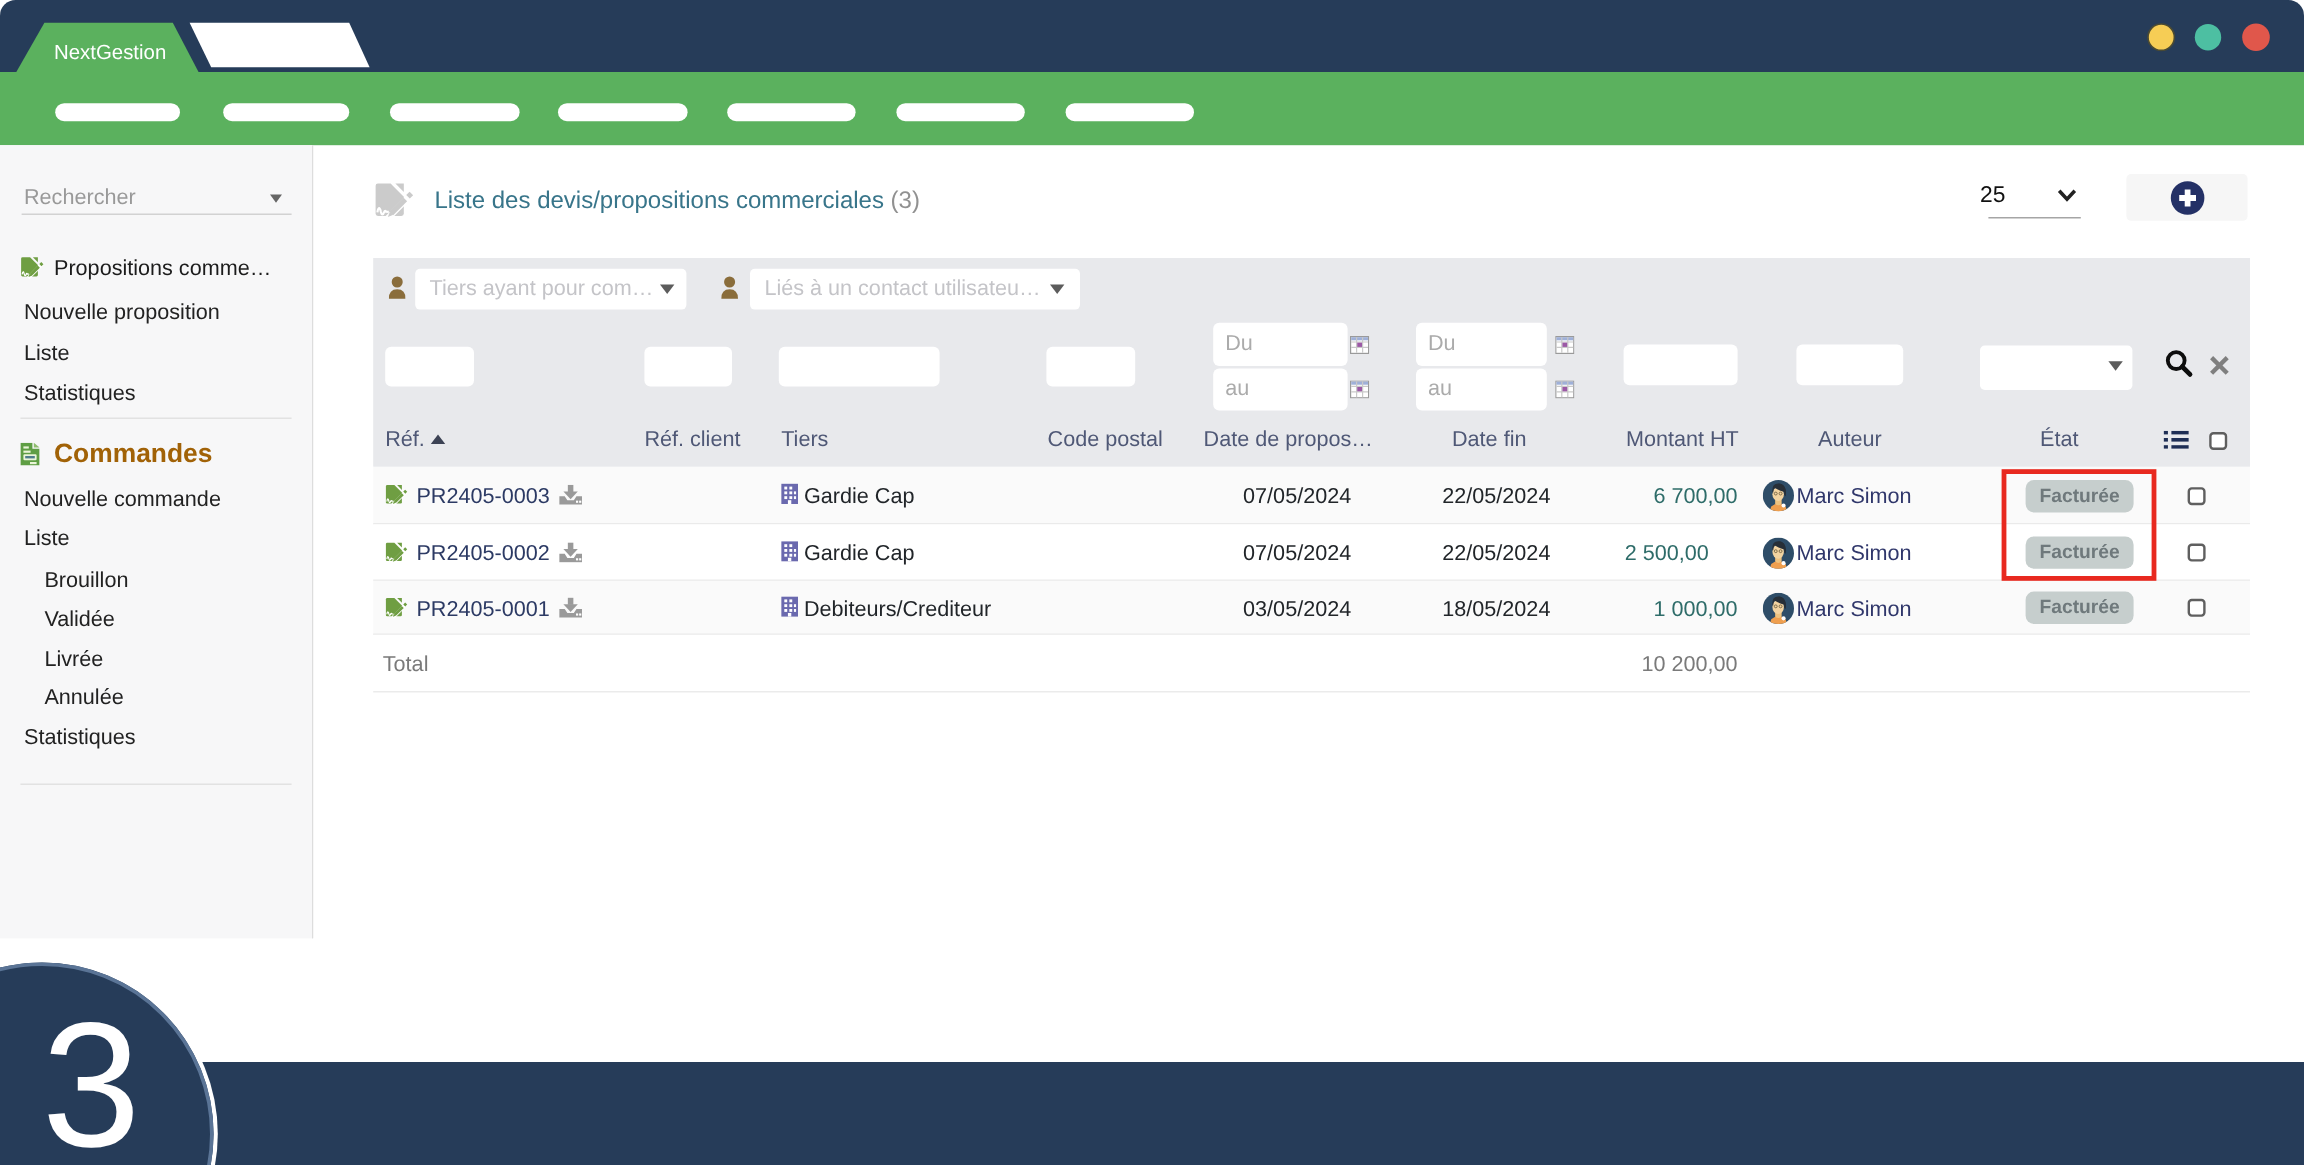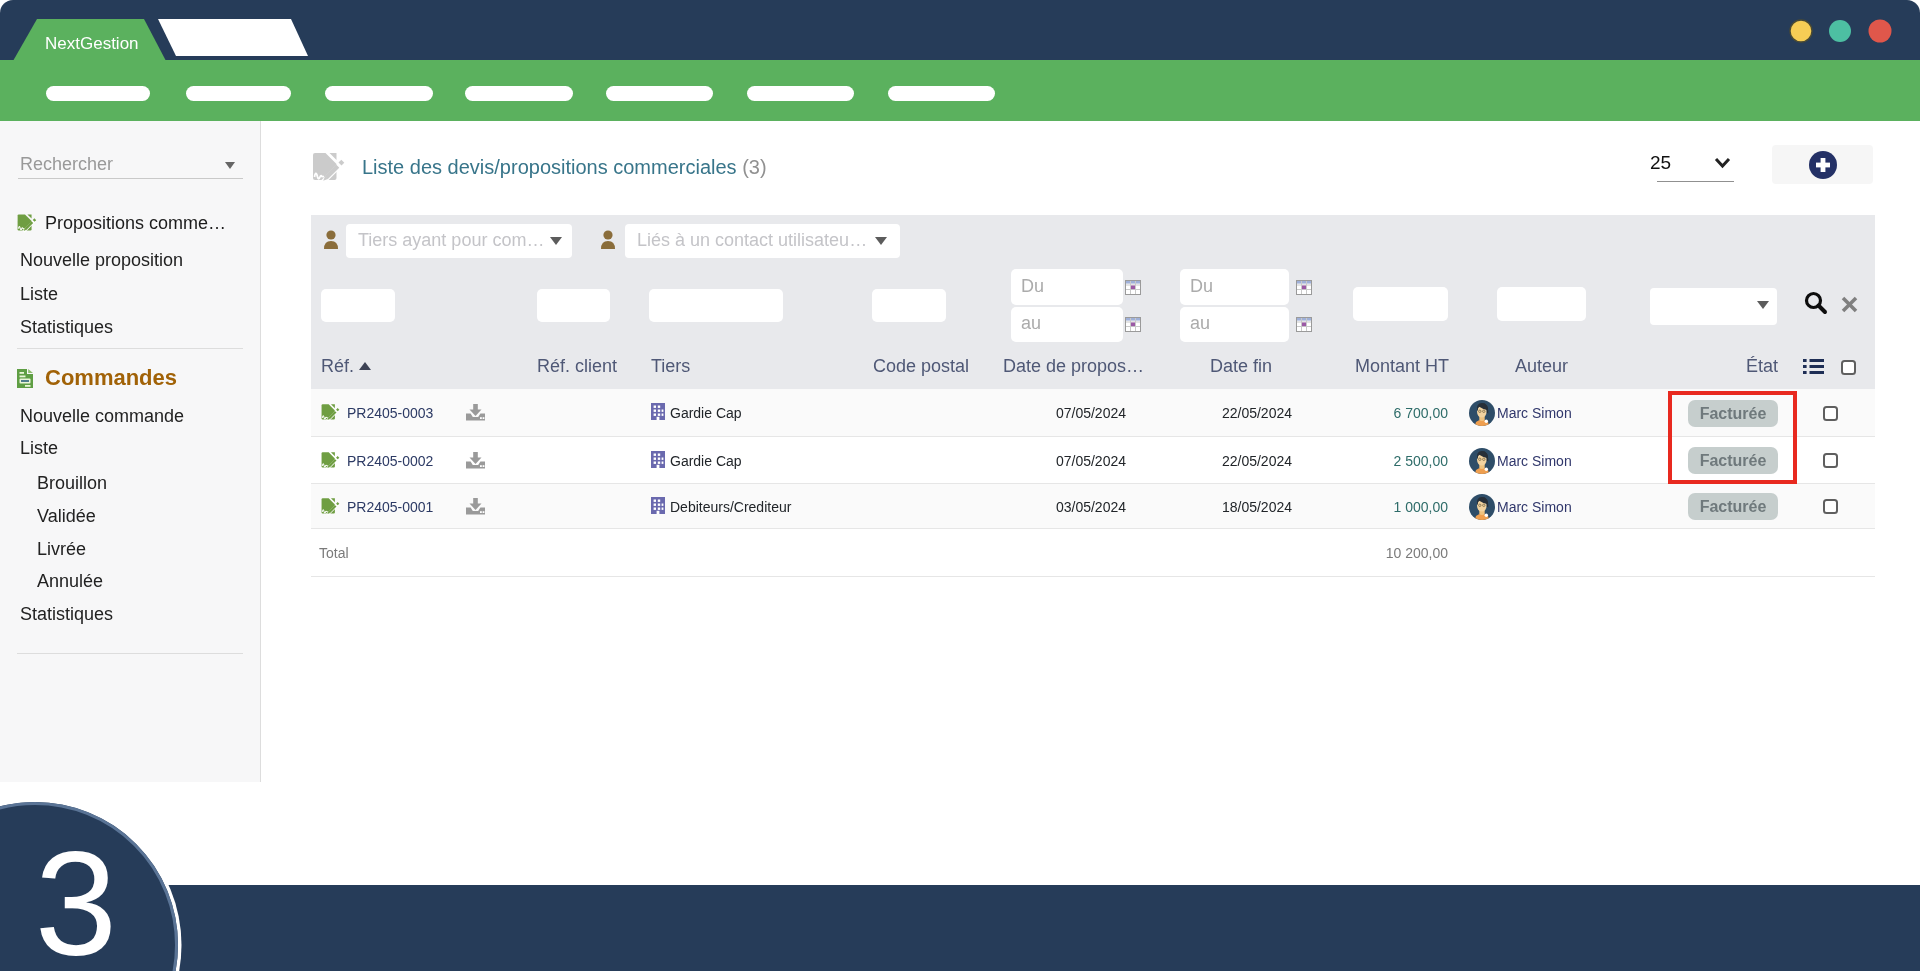--- a/index.html
+++ b/index.html
@@ -2,21 +2,21 @@
 <html><head>
 <meta charset="utf-8">
 <style>
 html,body{margin:0;padding:0}
 body{width:1920px;height:971px;position:relative;overflow:hidden;background:#fff;font-family:"Liberation Sans",sans-serif}
 .abs{position:absolute}
 .pill{position:absolute;top:86px;height:15px;background:#fff;border-radius:8px}
 .mi{position:absolute;left:20px;height:22px;line-height:22px;font-size:18px;color:#222;white-space:nowrap}
 .inp{position:absolute;background:#fff;border-radius:5px}
 .hdr{position:absolute;font-size:18px;color:#4f5876;line-height:22px;white-space:nowrap}
-.cell{position:absolute;font-size:14px;color:#212529;line-height:22px;white-space:nowrap}
+.cell{position:absolute;font-size:18px;color:#212529;line-height:22px;white-space:nowrap}
 .chk{position:absolute;width:11px;height:11px;background:#fff;border:2px solid #5f5f5f;border-radius:3.5px}
 .badge{position:absolute;width:90px;height:27px;background:#c6cecd;border-radius:7px;color:#6f797c;font-weight:bold;font-size:16px;text-align:center;line-height:27px}
 .caret{position:absolute;width:0;height:0;border-left:6px solid transparent;border-right:6px solid transparent;border-top:8px solid #555}
 </style>
 </head>
 <body>
 
 <div class="abs" style="left:0;top:0;width:1920px;height:60px;background:#263c59;border-radius:13px 13px 0 0"></div>
 <svg class="abs" style="left:0;top:0" width="420" height="61" viewBox="0 0 420 61">
   <polygon points="13,61 37,19 144,19 166,61" fill="#5bb15e"></polygon>
@@ -176,21 +176,21 @@
 
 <div class="hdr" style="left:321px;top:355px">Réf.</div>
 <div class="caret" style="left:359px;top:362px;border-left-width:6px;border-right-width:6px;border-top:none;border-bottom:8px solid #3c4254"></div>
 <div class="hdr" style="left:537px;top:355px">Réf. client</div>
 <div class="hdr" style="left:651px;top:355px">Tiers</div>
 <div class="hdr" style="left:873px;top:355px">Code postal</div>
 <div class="hdr" style="left:1003px;top:355px">Date de propos…</div>
 <div class="hdr" style="left:1210px;top:355px">Date fin</div>
 <div class="hdr" style="left:1330px;top:355px;width:119px;text-align:right">Montant HT</div>
 <div class="hdr" style="left:1515px;top:355px">Auteur</div>
-<div class="hdr" style="left:1700px;top:355px;width:78px;text-align:right">État</div>
+<div class="hdr" style="left:1700px;top:355px;width:78px;text-align:left">État</div>
 <svg class="abs" style="left:1803px;top:359px" width="21" height="15" viewBox="0 0 21 15">
   <g fill="#1e2e55">
       <rect x="0" y="0" width="3.6" height="3"></rect>
       <rect x="6.5" y="0" width="14.5" height="3"></rect>
   <rect x="0" y="6" width="3.6" height="3"></rect>
       <rect x="6.5" y="6" width="14.5" height="3"></rect>
   <rect x="0" y="12" width="3.6" height="3"></rect>
       <rect x="6.5" y="12" width="14.5" height="3"></rect>
     </g>
 </svg>
@@ -285,21 +285,21 @@
   <rect x="2.6" y="10.5" width="2.4" height="2.4"></rect>
       <rect x="6.8" y="10.5" width="2.4" height="2.4"></rect>
   <rect x="10.6" y="6.5" width="1.8" height="2.4"></rect>
       <rect x="10.6" y="10.5" width="1.8" height="2.4"></rect>
   <rect x="5.6" y="13.8" width="2.8" height="3.2"></rect>
     </g>
 </svg>
 <div class="cell" style="left:670px;top:450px">Gardie Cap</div>
 <div class="cell" style="left:1030px;top:450px;width:96px;text-align:right">07/05/2024</div>
 <div class="cell" style="left:1196px;top:450px;width:96px;text-align:right">22/05/2024</div>
-<div class="cell" style="left:1330px;top:450px;width:118px;text-align:right;color:#2e6c69">2 500,00</div>
+<div class="cell" style="left:1330px;top:450px;width:118px;text-align:center;color:#2e6c69">2 500,00</div>
 <svg class="abs" style="left:1469px;top:448px" width="26" height="26" viewBox="0 0 26 26">
   <clipPath id="av437">
       <circle cx="13" cy="13" r="13"></circle>
     </clipPath>
   <g clip-path="url(#av437)">
     <rect width="26" height="26" fill="#2e4d68"></rect>
     <path d="M7,22 q6,-5 12,0 l1.5,5 h-15 z" fill="#ef9f4f"></path>
     <path d="M10.3,15.5 h5.4 v4.5 q-2.7,2.2 -5.4,0 z" fill="#eec27f"></path>
     <ellipse cx="12.8" cy="11.8" rx="4.8" ry="5.8" fill="#f2d3a0"></ellipse>
     <path d="M8,10.5 q-0.8,-7.5 4.8,-7.5 q7.2,0 6.4,9.5 l-1.2,-2.5 q-4.6,-1.2 -8.2,-3.6 q-1.2,1.8 -1,4.1 z" fill="#272f38"></path>

